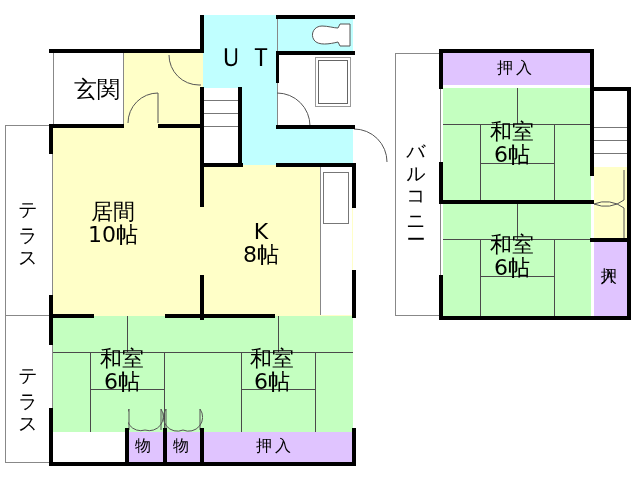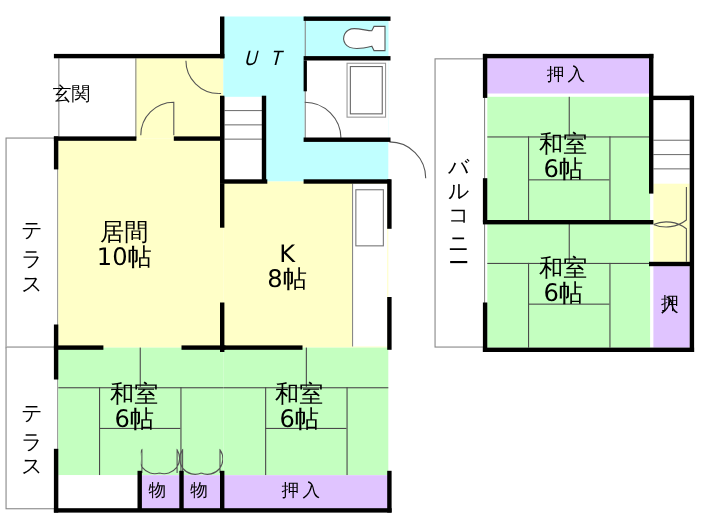--- a/index.html
+++ b/index.html
@@ -16,21 +16,21 @@
 <body>
 
 <div>
 
   <div class="thin" style="left:5px;top:125px;width:48px;height:192px;"></div>
   <div class="thin" style="left:5px;top:315px;width:48px;height:148px;"></div>
   <div class="lbl vert" style="left:18px;top:190px;">テラス</div>
   <div class="lbl vert" style="left:18px;top:356px;">テラス</div>
 
   <div class="abs" style="left:53px;top:53px;width:70px;height:73px;background:#fff;border-left:1px solid #888;"></div>
-  <div class="lbl" style="left:48px;top:78px;font-size:17px;">玄関</div>
+  <div class="lbl" style="left:74px;top:78px;font-size:23px;font-family:Liberation Serif, serif;">玄関</div>
 
   <div class="abs" style="left:123px;top:53px;width:80px;height:73px;background:#ffffc8;border-left:1px solid #888;"></div>
   <svg class="abs" style="left:125px;top:55px" width="80" height="72">
     <path d="M44 0 A30 30 0 0 0 74 30" fill="none" stroke="#555" stroke-width="1"></path>
     <line x1="74" y1="30" x2="76" y2="30" stroke="#555"></line>
     <path d="M3 68 A30 30 0 0 1 33 38 L33 68" fill="none" stroke="#555" stroke-width="1"></path>
   </svg>
 
   <div class="abs" style="left:203px;top:15px;width:150px;height:150px;background:#c0ffff;"></div>
   <div class="abs" style="left:277px;top:15px;width:76px;height:37px;background:#c0ffff;border-left:1px solid #888;"></div>
@@ -41,21 +41,21 @@
   <div class="abs" style="left:318px;top:60px;width:30px;height:44px;border:1px solid #666;outline:1px solid #999;outline-offset:2px;"></div>
   <svg class="abs" style="left:276px;top:92px" width="36" height="36">
     <path d="M1 1 A33 33 0 0 1 34 34" fill="none" stroke="#555"></path>
   </svg>
 
   <div class="abs" style="left:203px;top:88px;width:38px;height:77px;background:#fff;border-left:1px solid #888;">
     <div style="border-bottom:1px solid #777;height:12px;"></div>
     <div style="border-bottom:1px solid #777;height:12px;"></div>
     <div style="border-bottom:1px solid #777;height:12px;"></div>
   </div>
-  <div class="lbl" style="left:218px;top:44px;font-size:19px;letter-spacing:4px;font-style:italic;">ＵＴ</div>
+  <div class="lbl" style="left:218px;top:44px;font-size:26px;letter-spacing:4px;">ＵＴ</div>
   <svg class="abs" style="left:353px;top:128px" width="36" height="36">
     <path d="M1 1 A33 33 0 0 1 34 34" fill="none" stroke="#555"></path>
   </svg>
 
   <div class="abs" style="left:53px;top:126px;width:150px;height:190px;background:#ffffc8;"></div>
   <div class="lbl" style="left:88px;top:200px;">居間
 10帖</div>
 
   <div class="abs" style="left:203px;top:165px;width:150px;height:151px;background:#ffffc8;"></div>
   <div class="abs" style="left:320px;top:167px;width:32px;height:148px;background:#fff;border-left:1px solid #888;"></div>

